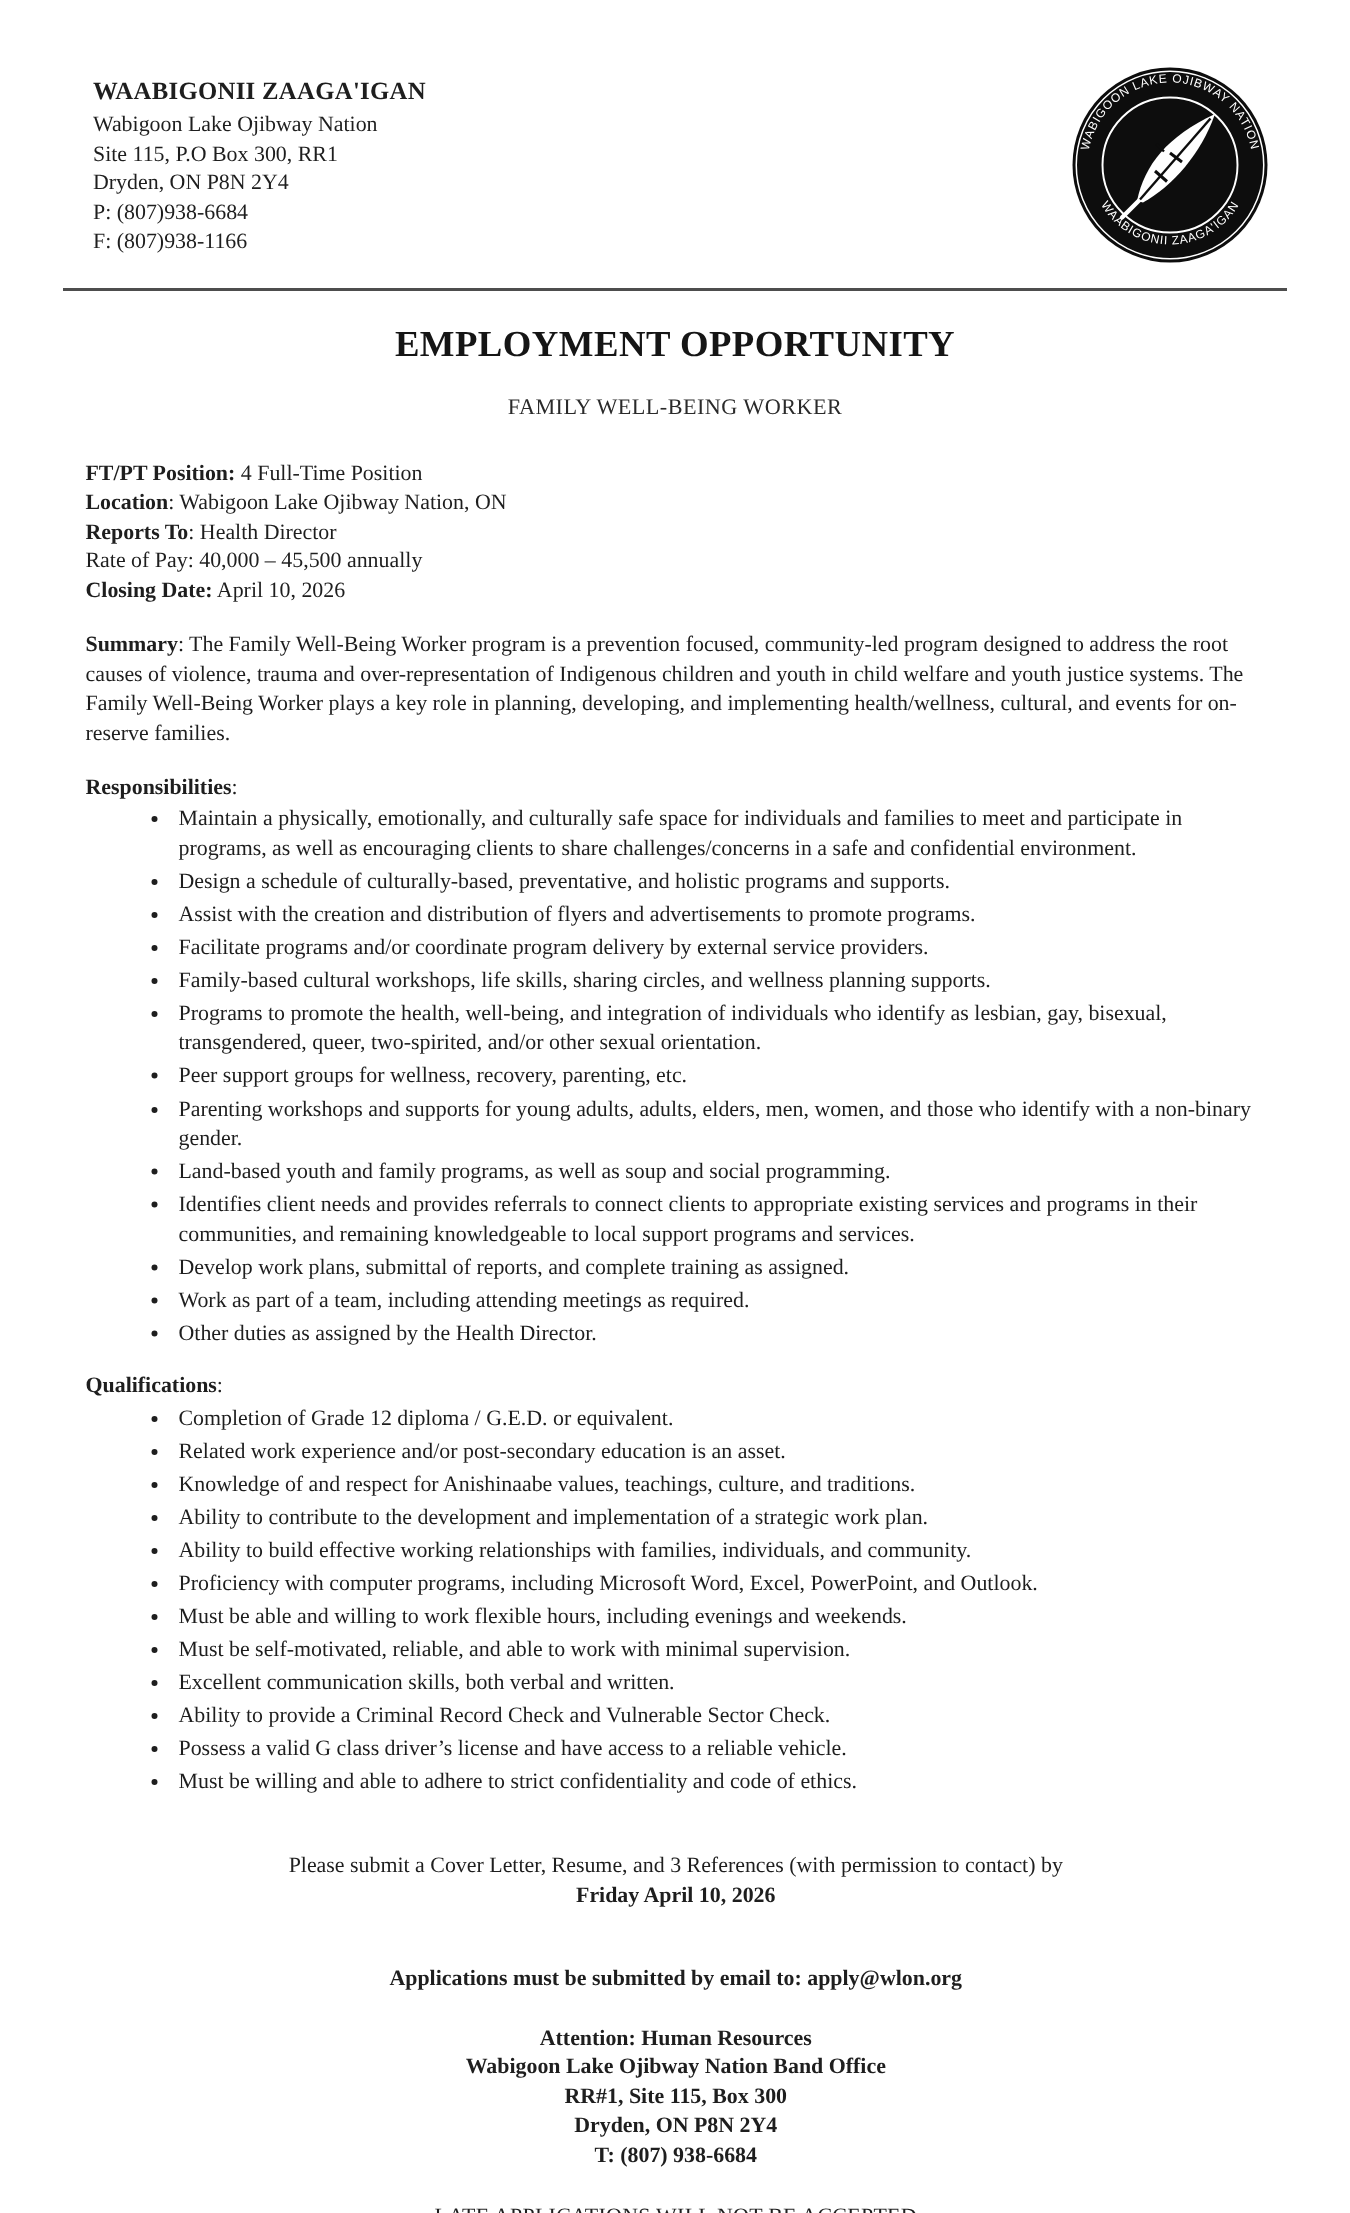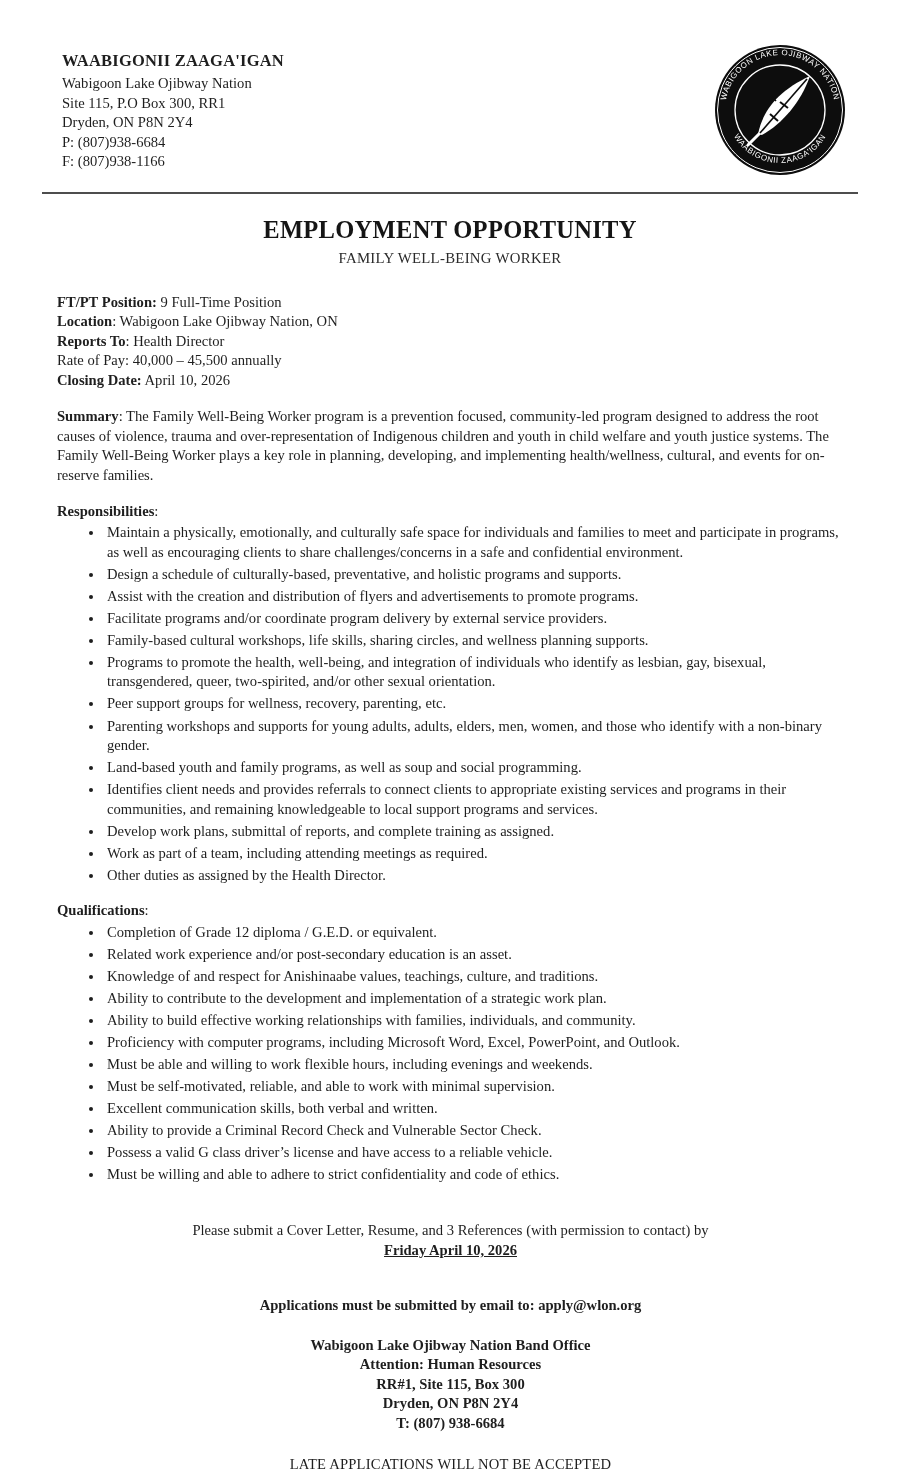--- a/index.html
+++ b/index.html
@@ -28,41 +28,41 @@
 
   .divider {
     height: 2px;
     background: #4d4d4d;
     margin: 16px 42px 0 42px;
   }
 
   
   .title-block { text-align: center; margin-top: 20px; font-family: Liberation Serif, serif; }
   .main-title { font-weight: bold; font-size: 24.5px; letter-spacing: .3px; color: #151515; }
-  .sub-title { font-size: 14.8px; margin-top: 2px; color: #2a2a2a; letter-spacing: .3px; }
+  .sub-title { font-size: 14.8px; margin-top: 16px; color: #2a2a2a; letter-spacing: .3px; }
 
   
   .content { padding: 0 56px 0 57px; }
   .details { margin-top: 24px; }
   .detail-row { }
   .b { font-weight: bold; }
   .para { margin-top: 17px; }
   .section { margin-top: 16px; }
   .section-head { }
   ul.bullets {
     margin: 2px 0 0 0;
     padding-left: 47px;
     list-style: disc outside;
   }
-  ul.bullets li { padding-left: 3px; margin-bottom: 2.5px; }
+  ul.bullets li { padding-left: 3px; margin-bottom: 2.5px; margin-left: 12px; }
 
   
   .center-block { text-align: center; }
   .submit-line { margin-top: 36px; }
-  .deadline { font-weight: bold; text-decoration: underline; }
+  .deadline { font-weight: bold; }
   .email-line { font-weight: bold; margin-top: 36px; }
   .address-block { margin-top: 20px; font-weight: bold; }
   .late-line { margin-top: 22px; letter-spacing: .2px; text-align: center; }
   .thanks-line { margin-top: 14px; padding: 0 70px; letter-spacing: .2px; }
 </style>
 </head>
 <body>
 
 <div class="page">
 
@@ -114,21 +114,21 @@
 
   <div class="title-block">
     <div class="main-title">EMPLOYMENT OPPORTUNITY</div>
     <div class="sub-title">FAMILY WELL-BEING WORKER</div>
   </div>
 
   <div class="content">
 
     <div class="details">
 
-        <div class="detail-row"><span class="b">FT/PT Position:</span><span> 9 Full-Time Position</span></div>
+        <div class="detail-row"><span class="b">FT/PT Position:</span><span> 4 Full-Time Position</span></div>
 
         <div class="detail-row"><span class="b">Location</span><span>: Wabigoon Lake Ojibway Nation, ON</span></div>
 
         <div class="detail-row"><span class="b">Reports To</span><span>: Health Director</span></div>
 
         <div class="detail-row"><span class="b"></span><span>Rate of Pay: 40,000 – 45,500 annually</span></div>
 
         <div class="detail-row"><span class="b">Closing Date:</span><span> April 10, 2026</span></div>
       </div>
 
@@ -200,23 +200,23 @@
 
     <div class="center-block submit-line">
       <div>Please submit a Cover Letter, Resume, and 3 References (with permission to contact) by</div>
       <div class="deadline">Friday April 10, 2026</div>
     </div>
 
     <div class="center-block email-line">Applications must be submitted by email to: apply@wlon.org</div>
 
     <div class="center-block address-block">
 
+        <div>Attention: Human Resources</div>
+
         <div>Wabigoon Lake Ojibway Nation Band Office</div>
-
-        <div>Attention: Human Resources</div>
 
         <div>RR#1, Site 115, Box 300</div>
 
         <div>Dryden, ON P8N 2Y4</div>
 
         <div>T: (807) 938-6684</div>
       </div>
 
     <div class="center-block late-line">LATE APPLICATIONS WILL NOT BE ACCEPTED</div>
     <div class="center-block thanks-line">WE THANK ALL APPLICANTS HOWEVER ONLY THOSE SELECTED FOR AN INTERVIEW WILL BE CONTACTED</div>

